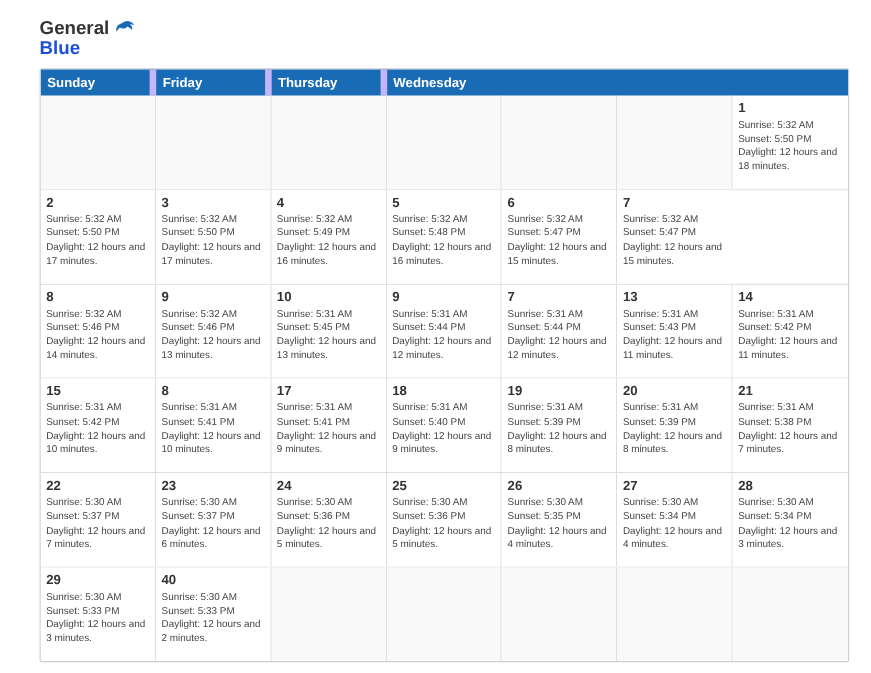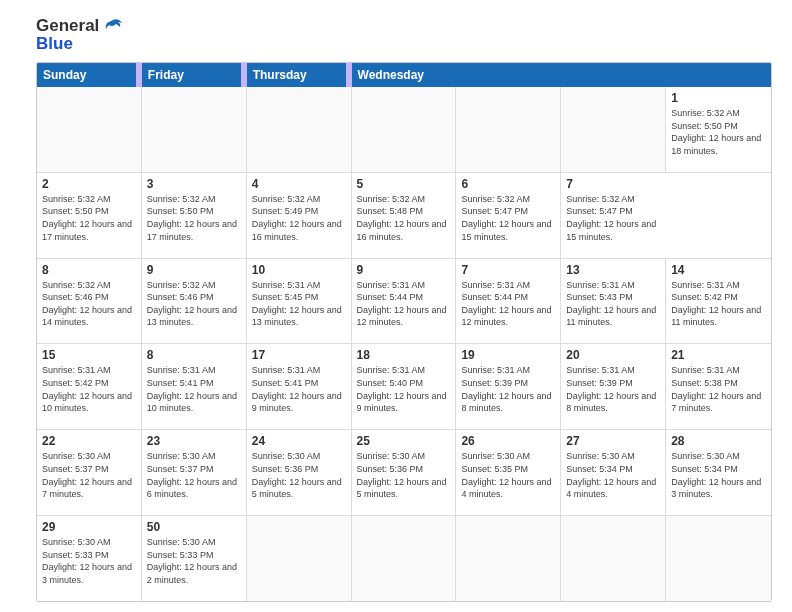--- a/index.html
+++ b/index.html
@@ -317,21 +317,21 @@
           </div>
         </div>
         <div class="cal-week">
           <div class="cal-cell">
             <span class="day-num">29</span>
             <div class="cell-text" style="white-space: pre-line;">Sunrise: 5:30 AM
 Sunset: 5:33 PM
 Daylight: 12 hours and 3 minutes.</div>
           </div>
           <div class="cal-cell">
-            <span class="day-num">50</span>
+            <span class="day-num">40</span>
             <div class="cell-text" style="white-space: pre-line;">Sunrise: 5:30 AM
 Sunset: 5:33 PM
 Daylight: 12 hours and 2 minutes.</div>
           </div>
           <div class="cal-cell empty"></div>
           <div class="cal-cell empty"></div>
           <div class="cal-cell empty"></div>
           <div class="cal-cell empty"></div>
           <div class="cal-cell empty"></div>
         </div>

